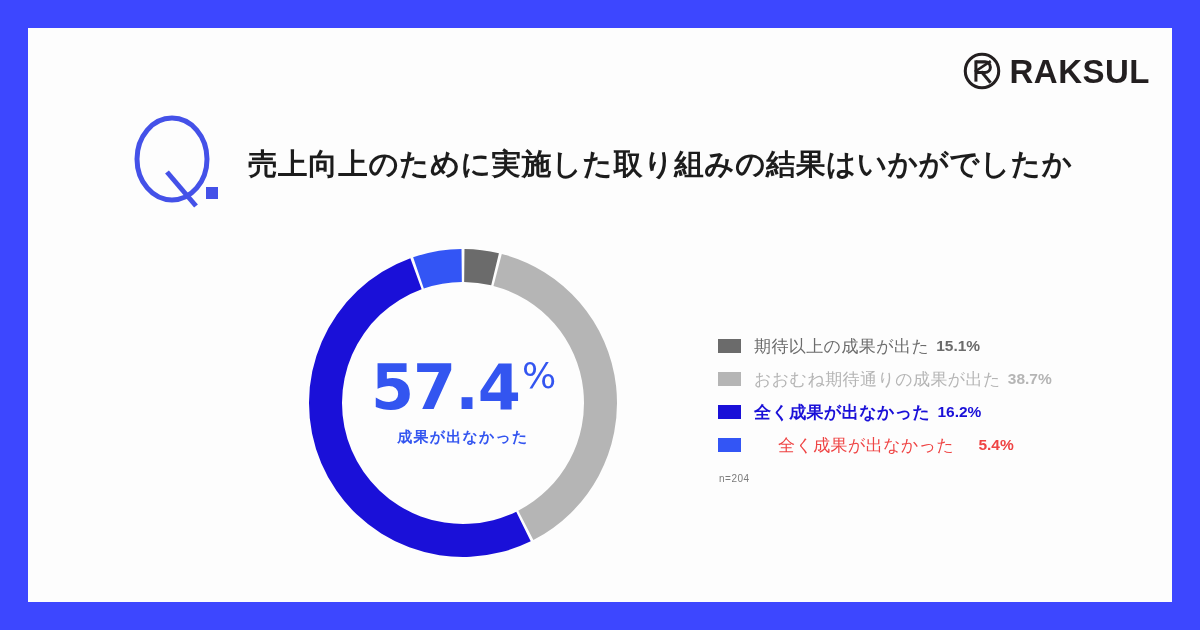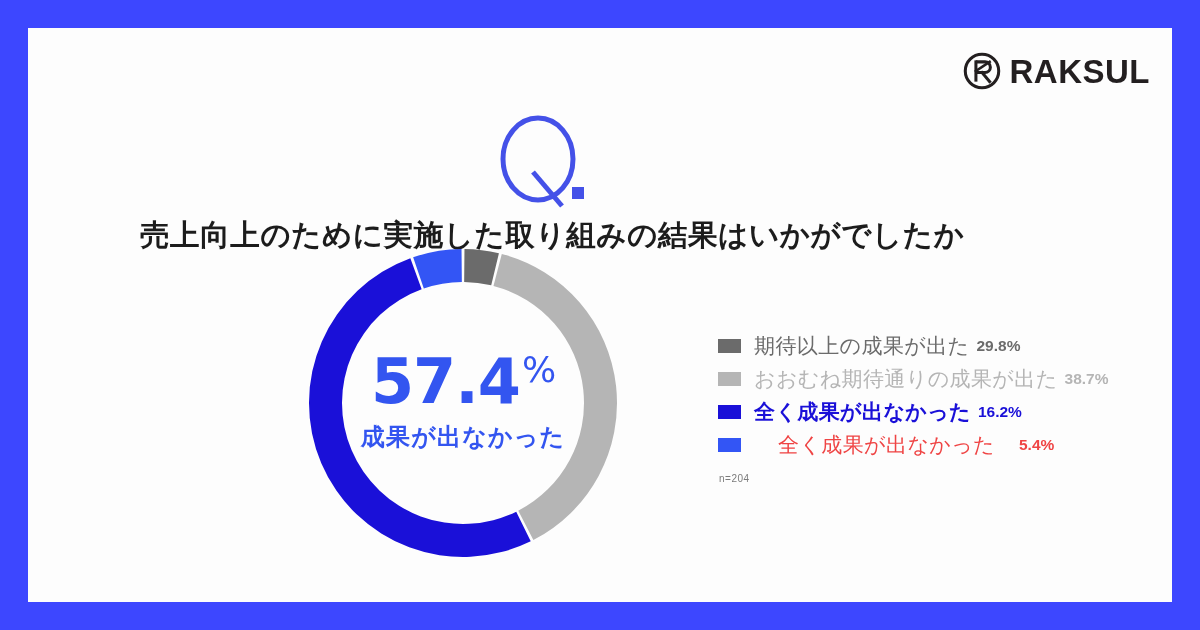--- a/index.html
+++ b/index.html
@@ -54,21 +54,20 @@
     line-height: 1;
   }
 
   
   .qrow {
     position: absolute;
     left: 96px;
     top: 86px;
     display: flex;
     align-items: center;
-    flex-direction: column;
   }
   .qmark {
     position: relative;
     width: 108px;
     height: 96px;
     flex: 0 0 auto;
   }
   .qmark svg { display:block; width:108px; height:96px; }
 
   .qtitle {
@@ -111,21 +110,21 @@
     line-height: 0.95;
     display: flex;
     align-items: flex-start;
     letter-spacing: -1px;
   }
   .donut-big .num { font-size: 62px; }
   .donut-big .pct { font-size: 36px; margin-left: 2px; font-weight: 500; }
   .donut-sub {
     margin-top: 10px;
     font-family: "DejaVu Sans", "Liberation Sans", sans-serif;
-    font-size: 24px;
+    font-size: 15px;
     font-weight: 700;
     color: #3355f0;
     letter-spacing: 1.2px;
   }
 
   
   .legend {
     position: absolute;
     left: 690px;
     top: 303px;
@@ -138,21 +137,21 @@
     margin-bottom: 3px;
   }
   .legend-swatch {
     width: 23px;
     height: 14px;
     flex: 0 0 auto;
     margin-right: 13px;
   }
   .legend-label {
     font-family: "DejaVu Sans", "Liberation Sans", sans-serif;
-    font-size: 21px;
+    font-size: 17px;
     letter-spacing: 0.4px;
     white-space: nowrap;
   }
   .legend-value {
     font-family: "Liberation Sans", sans-serif;
     font-size: 15.5px;
     font-weight: 700;
     margin-left: 7px;
     white-space: nowrap;
   }
@@ -220,21 +219,21 @@
           <span class="pct">%</span>
         </div>
         <div class="donut-sub">成果が出なかった</div>
       </div>
     </div>
 
     <div class="legend">
       <div class="legend-row r0">
         <span class="legend-swatch" style="background: rgb(107, 107, 107);"></span>
         <span class="legend-label">期待以上の成果が出た</span>
-        <span class="legend-value">29.8%</span>
+        <span class="legend-value">15.1%</span>
       </div>
       <div class="legend-row r1">
         <span class="legend-swatch" style="background: rgb(181, 181, 181);"></span>
         <span class="legend-label">おおむね期待通りの成果が出た</span>
         <span class="legend-value">38.7%</span>
       </div>
       <div class="legend-row r2">
         <span class="legend-swatch" style="background: rgb(26, 16, 216);"></span>
         <span class="legend-label">全く成果が出なかった</span>
         <span class="legend-value">16.2%</span>

